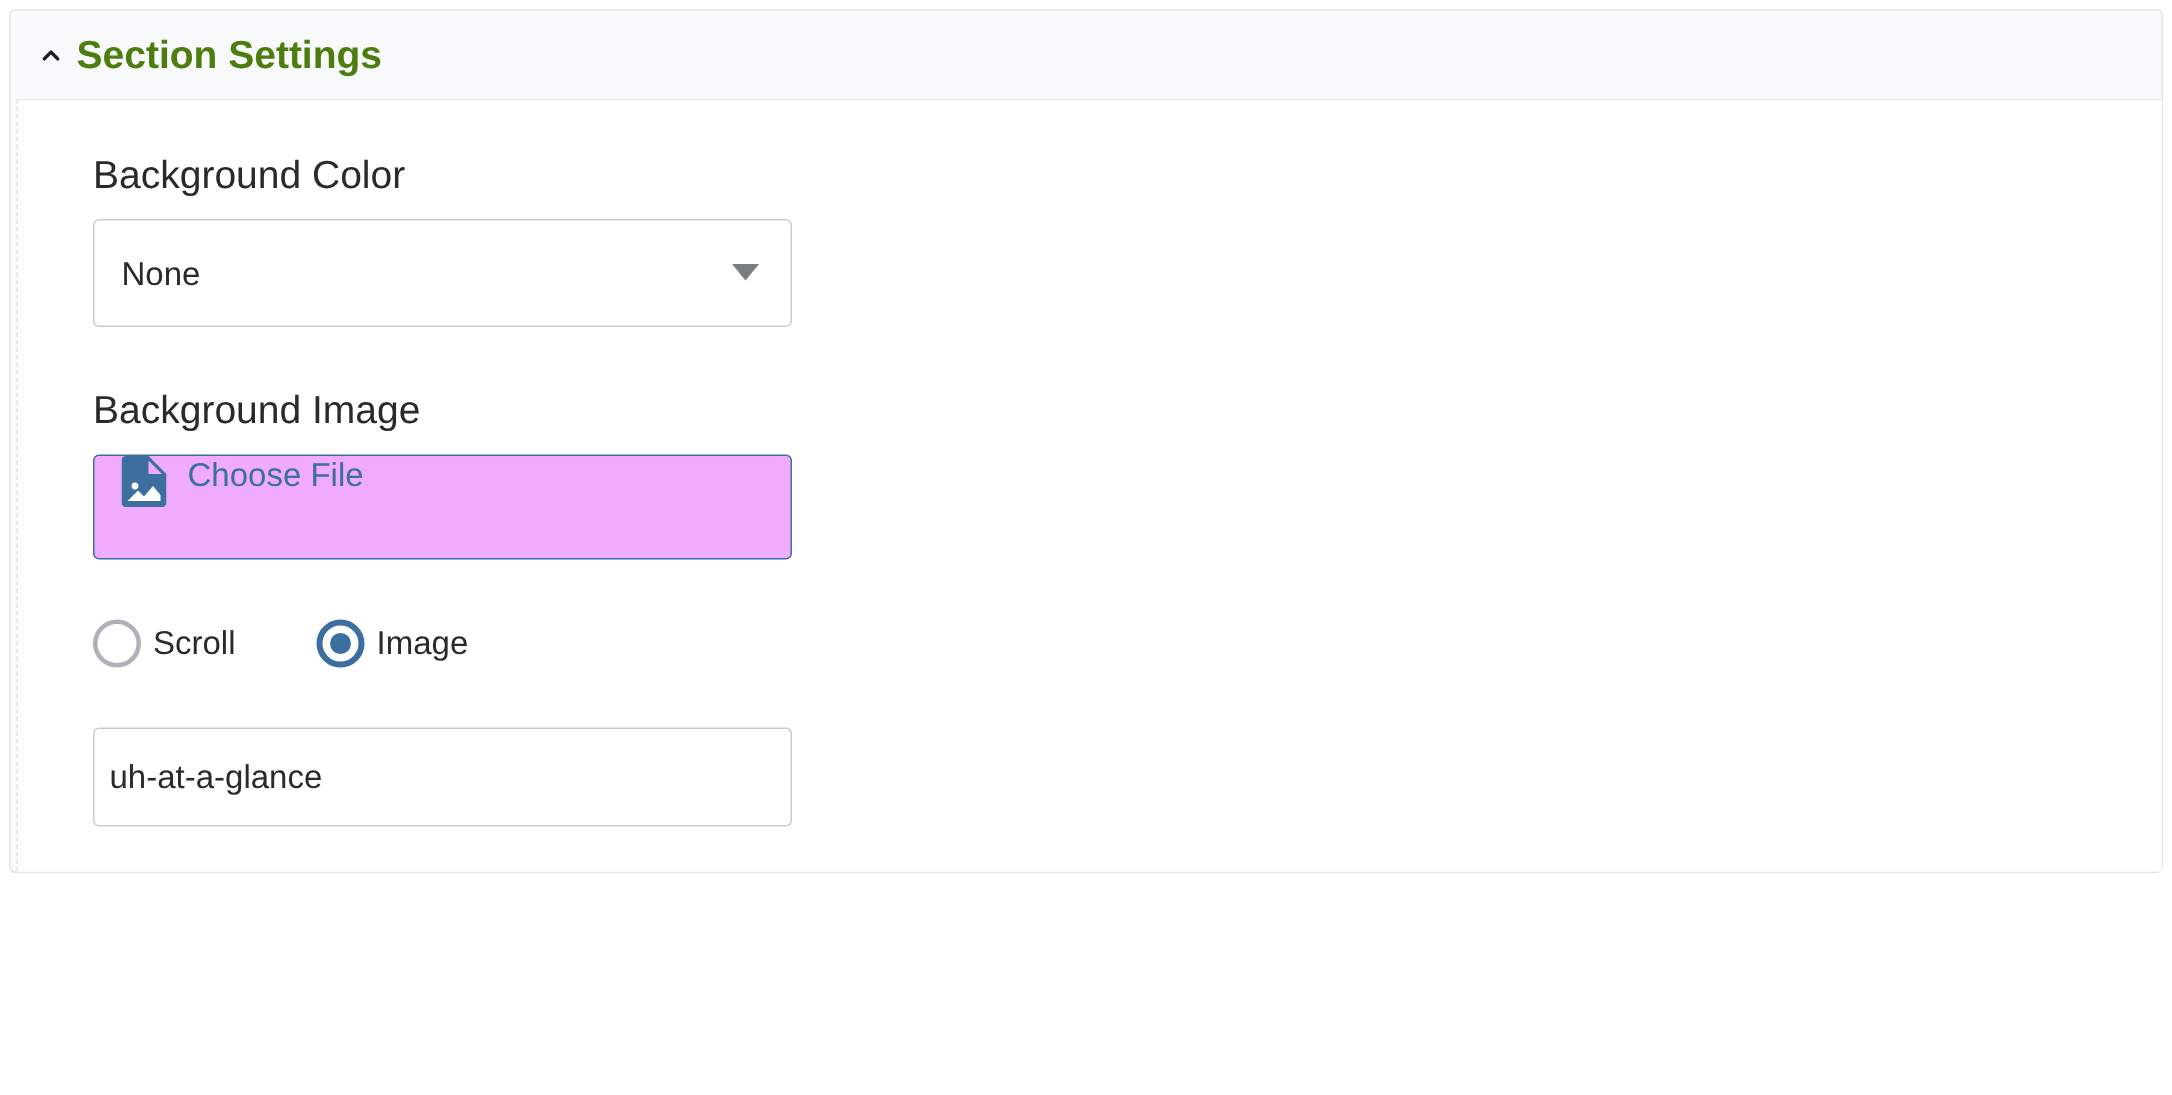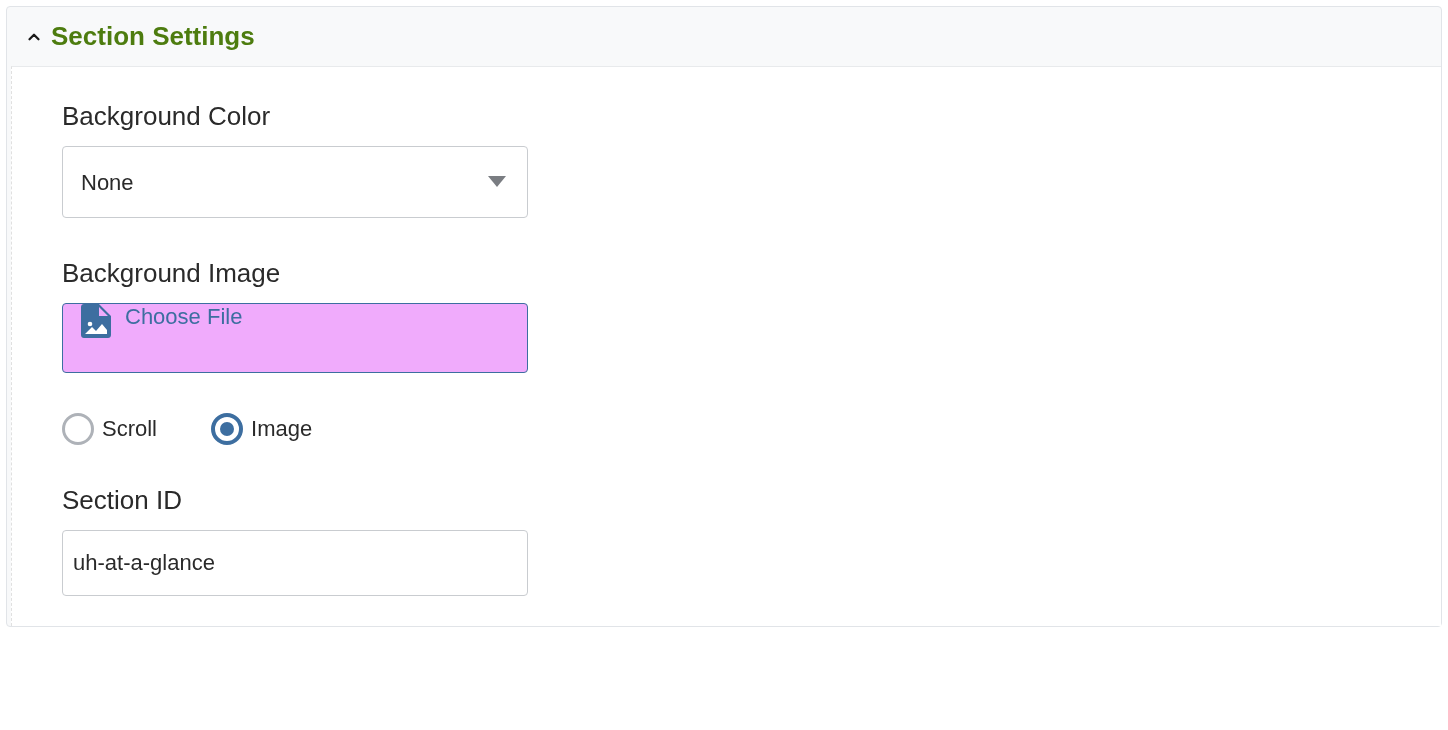--- a/index.html
+++ b/index.html
@@ -210,18 +210,17 @@
           <span class="radio-label">Scroll</span>
         </div>
         <div class="radio-option">
           <span class="radio-circle checked"></span>
           <span class="radio-label">Image</span>
         </div>
       </div>
     </div>
 
     <div class="field-group" style="margin-bottom:0;">
-      <label class="field-label">Section ID</label>
       <input type="text" class="text-input" value="uh-at-a-glance" style="">
     </div>
 
   </div>
 </div>
 
 </body></html>

